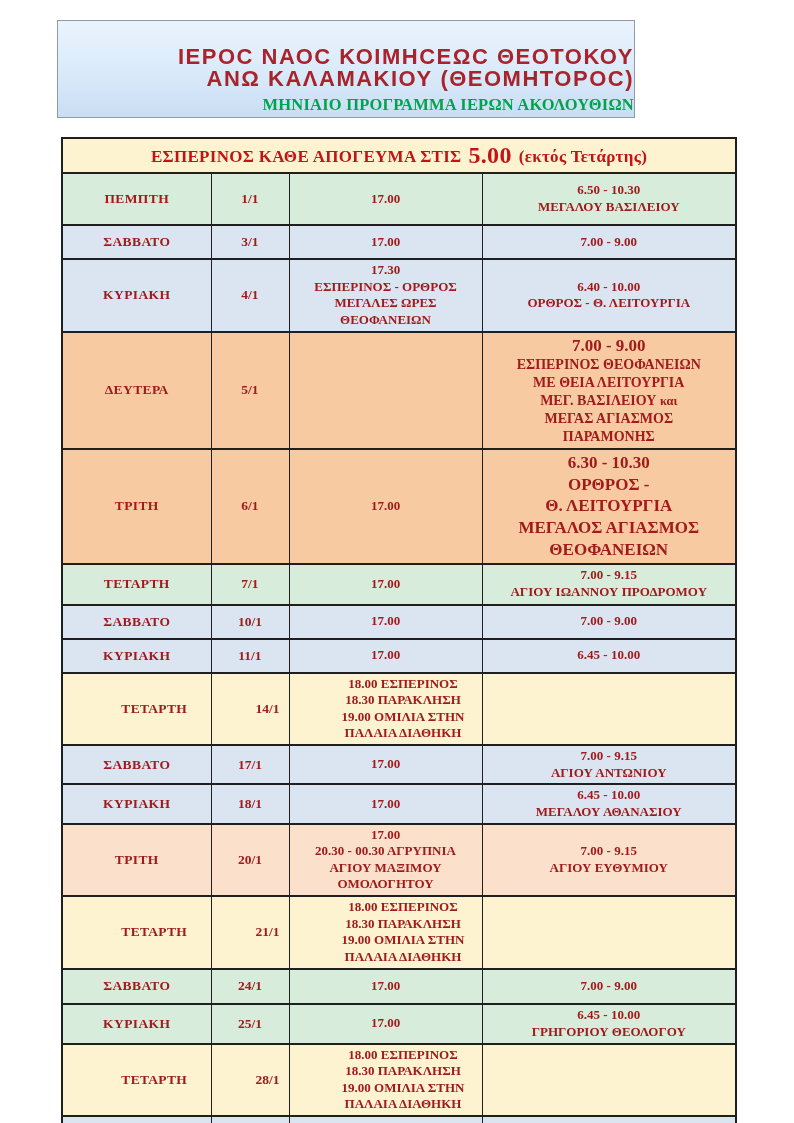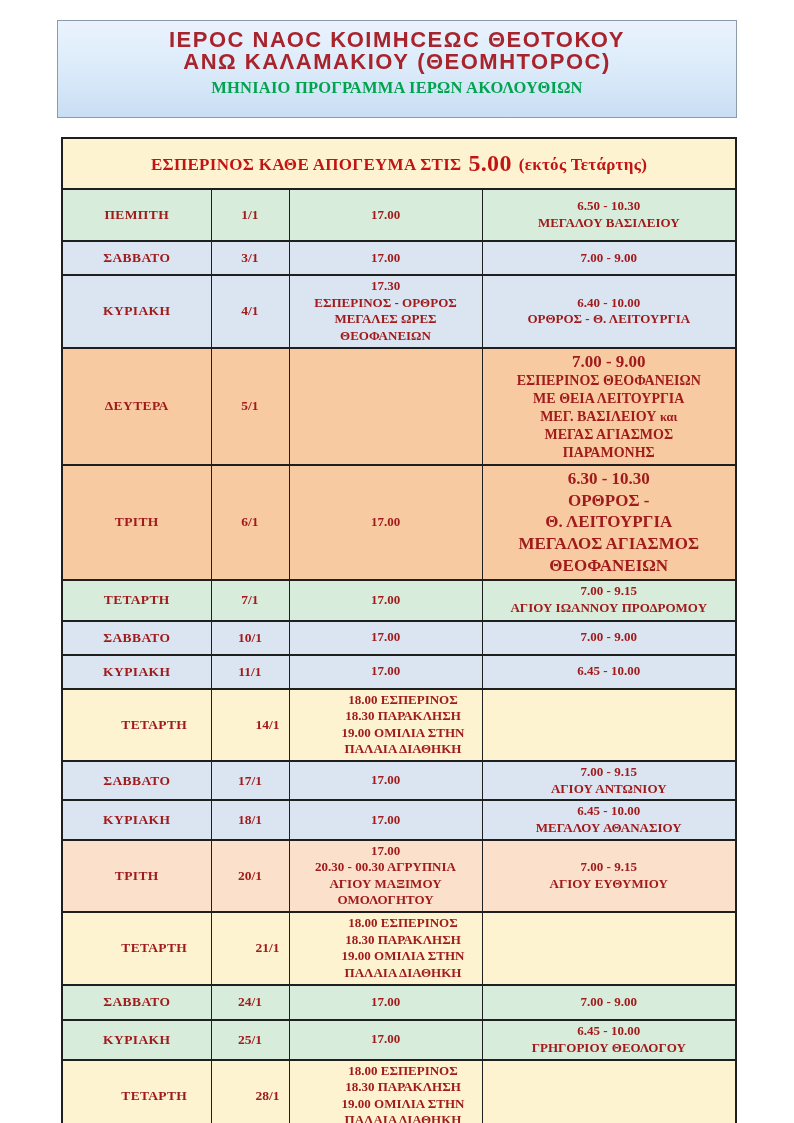--- a/index.html
+++ b/index.html
@@ -5,24 +5,24 @@
   * { box-sizing: border-box; }
   html, body { margin: 0; padding: 0; }
   body {
     width: 794px; height: 1123px; background: #ffffff;
     font-family: "Liberation Serif", serif;
   }
   .page { position: relative; width: 794px; height: 1123px; overflow: hidden; }
 
   
   .title-box {
-    position: absolute; left: 57px; top: 20px; width: 680px; height: 98px;
+    position: absolute; left: 57px; top: 20px; width: 578px; height: 98px;
     border: 1px solid #8d9aa8;
     background: linear-gradient(180deg, #eaf3fd 0%, #ddecfa 45%, #c9def4 100%);
-    text-align: center; padding-top: 8px;
+    text-align: right; padding-top: 25px;
   }
   .church-line {
     font-family: "Liberation Sans", sans-serif; font-weight: bold;
     font-size: 22px; line-height: 1.0; color: #a8232b; letter-spacing: 1.5px;
   }
   .subtitle {
     font-family: "Liberation Serif", serif; font-weight: bold;
     font-size: 16.5px; line-height: 1.15; color: #00a44f; margin-top: 6px; letter-spacing: 0.2px;
   }
   .month-title {
@@ -35,21 +35,21 @@
     position: absolute; left: 61px; top: 137px; width: 674px;
     border-collapse: collapse; border: 2px solid #1f1f1f;
     table-layout: fixed;
   }
   td {
     border: 1px solid #1f1f1f; border-top-width: 2px; border-bottom-width: 2px;
     text-align: center; vertical-align: middle;
     color: #a01b1b; font-weight: bold; padding: 2px 4px;
   }
   tr.banner-row td {
-    background: #fdf3d1; color: #c31414; height: 51px;
+    background: #fdf3d1; color: #c31414; height: 35px;
     font-size: 17px; letter-spacing: 0.3px;
   }
   .banner-big { font-size: 24px; margin: 0 7px; vertical-align: -1px; }
   .c-day  { font-size: 13.5px; letter-spacing: 0.4px; }
   .c-date { font-size: 13.5px; }
   .ln { font-size: 13px; line-height: 1.28; }
   .ln .md { font-size: 14px; }
   .ln .lg { font-size: 17px; }
   .ln .it { font-size: 12.5px; }
 

